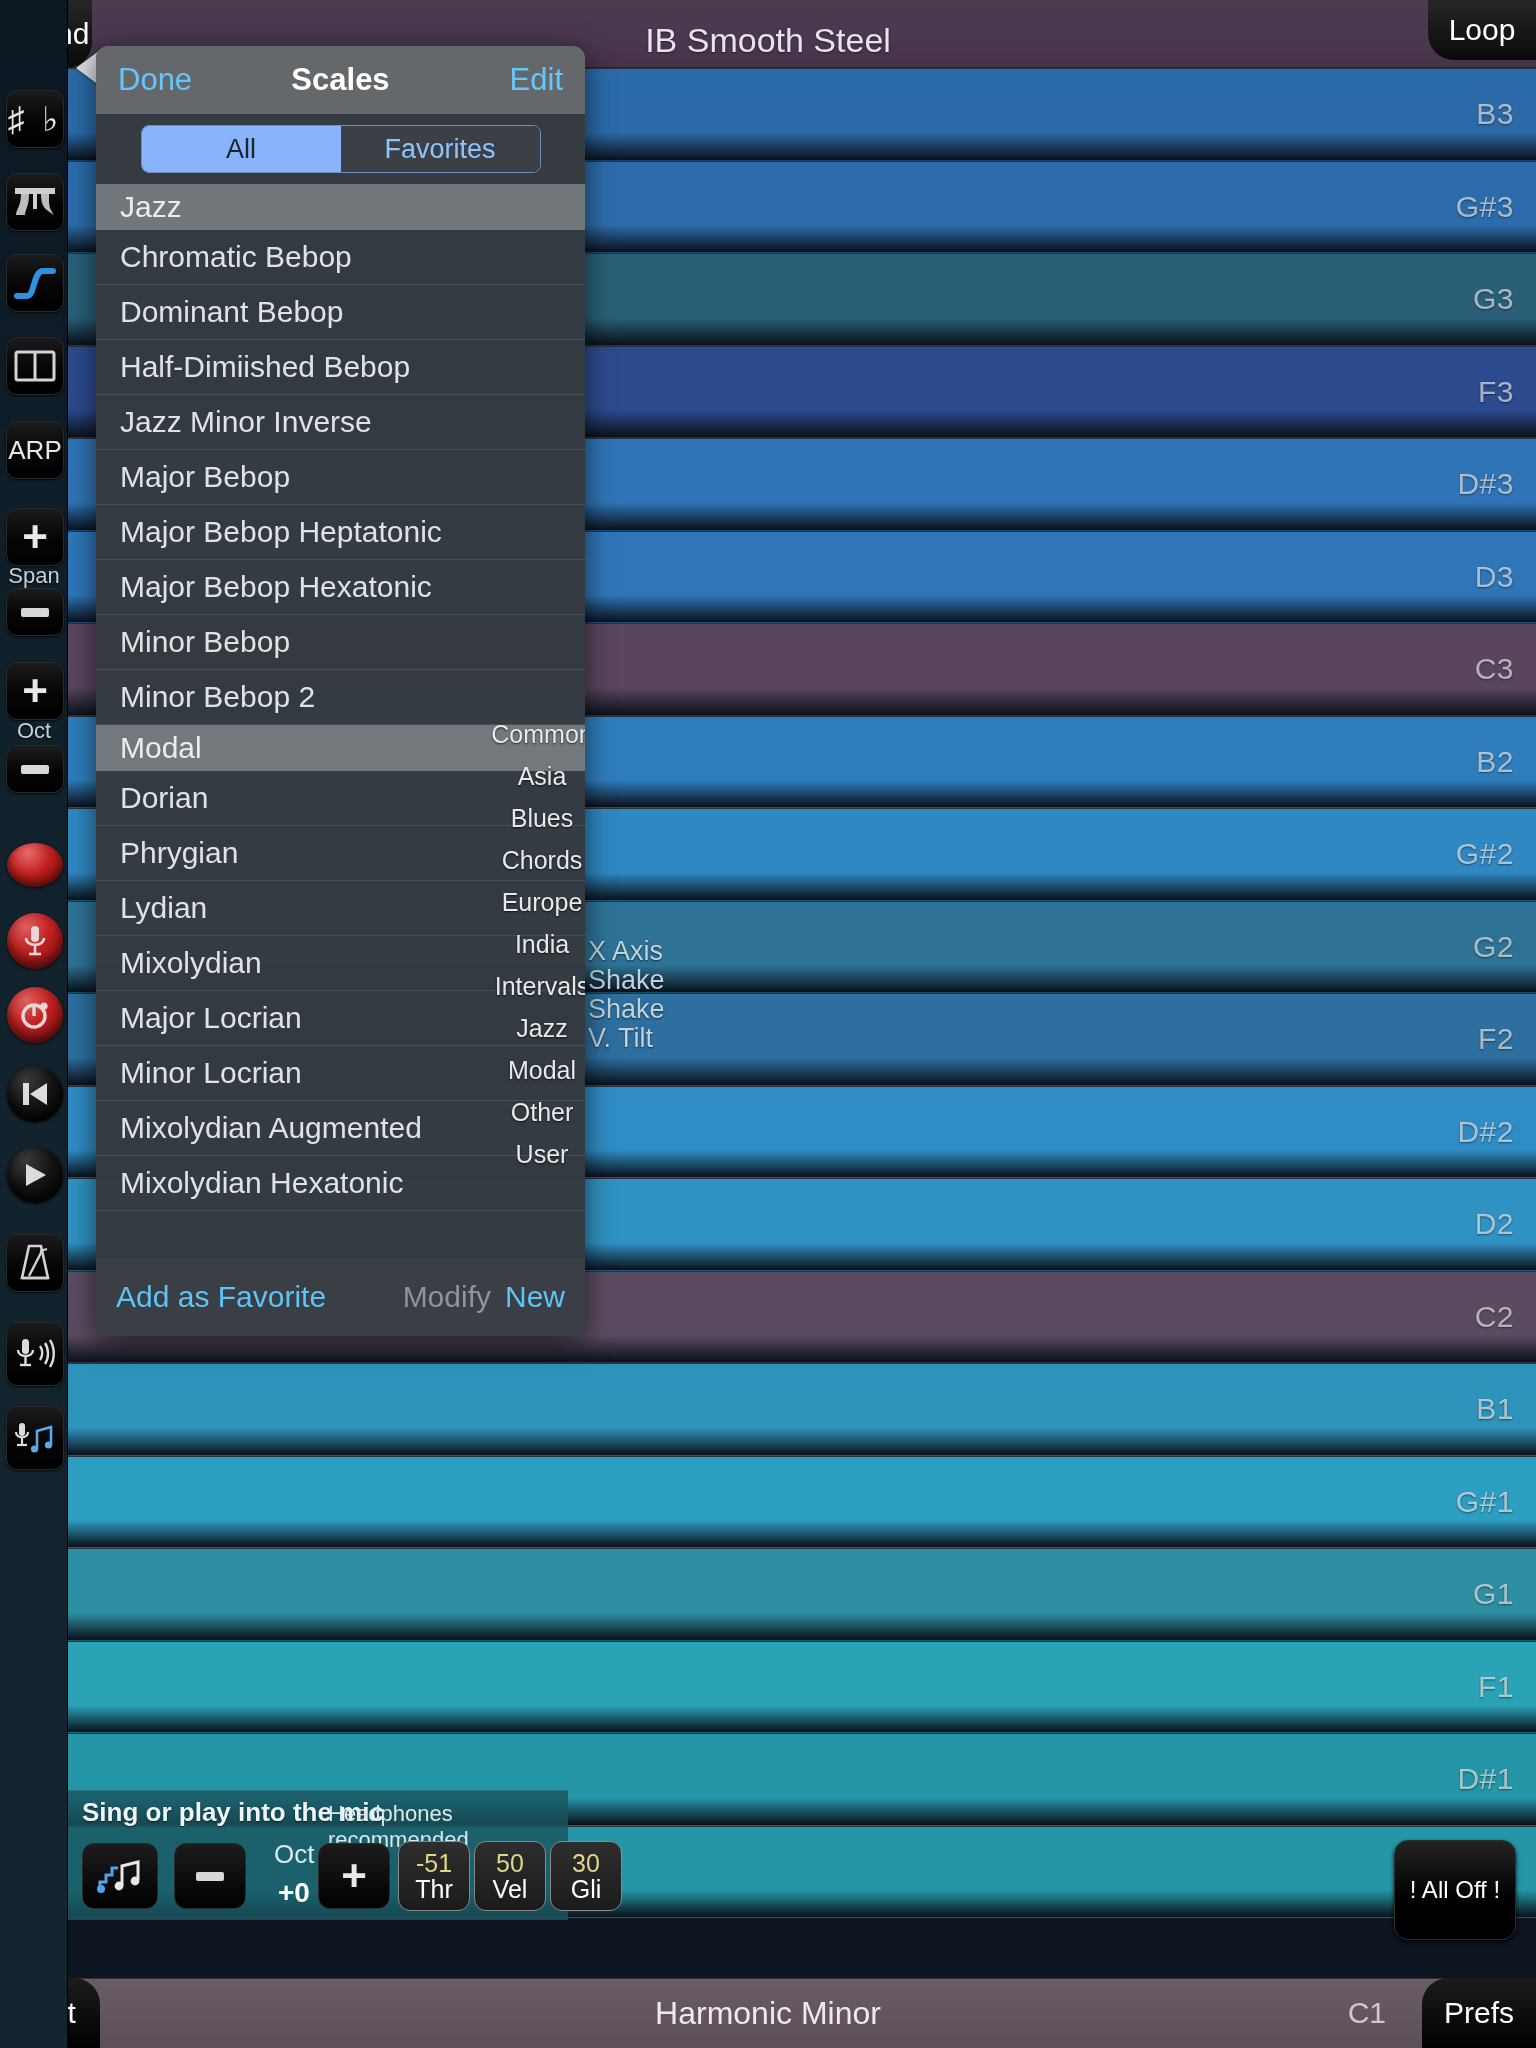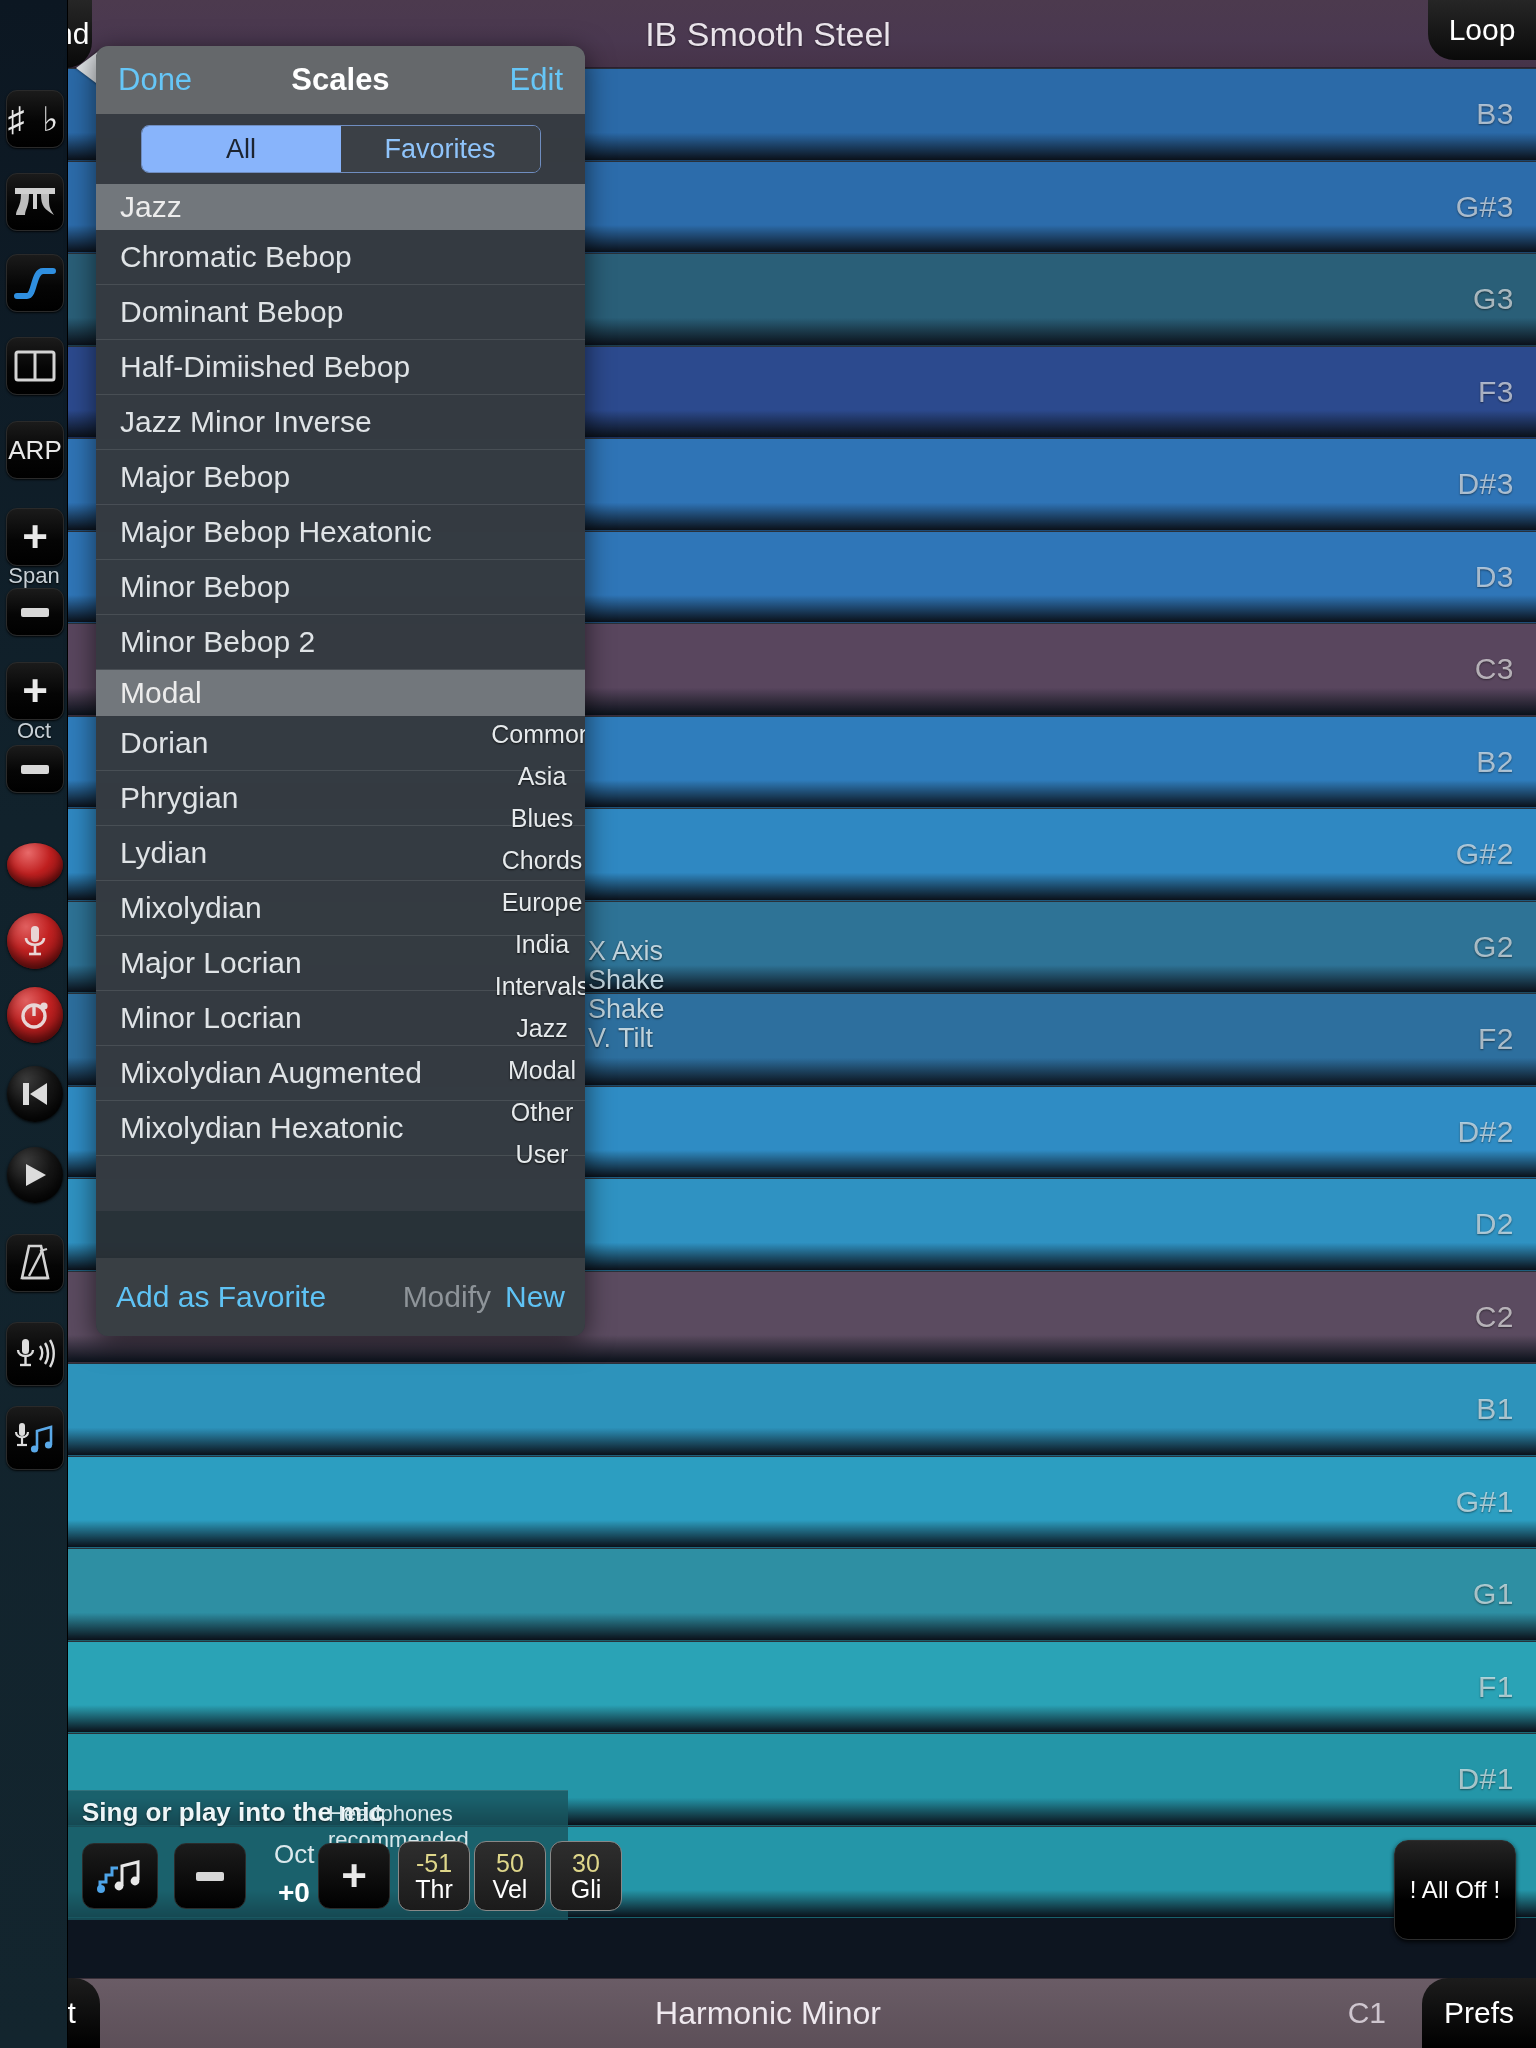--- a/index.html
+++ b/index.html
@@ -78,21 +78,21 @@
     border-bottom: 1px solid #2c2030;
   }
   #sound-tab {
     position:absolute; left:0; top:0; width:92px; height:68px;
     background: linear-gradient(180deg,#262626 0%, #0a0a0a 100%);
     border-bottom-right-radius: 26px;
     display:flex; align-items:center; justify-content:center;
     color:#fff; font-size:30px;
   }
   #preset-title {
-    position:absolute; left:0; top:0; width:1536px; height:68px;
+    position:absolute; left:0; top:6px; width:1536px; height:68px;
     display:flex; align-items:center; justify-content:center;
     color:#e9e3ea; font-size:34px; text-shadow: 0 1px 2px rgba(0,0,0,.5);
   }
   #loop-tab {
     position:absolute; right:0; top:0; width:108px; height:60px;
     background: linear-gradient(180deg,#262626 0%, #0a0a0a 100%);
     border-bottom-left-radius: 26px;
     display:flex; align-items:center; justify-content:center;
     color:#fff; font-size:30px;
   }
@@ -526,20 +526,23 @@
             <span>Dominant Bebop</span>
           </div>
           <div class="row">
             <span>Half-Dimiished Bebop</span>
           </div>
           <div class="row">
             <span>Jazz Minor Inverse</span>
           </div>
           <div class="row">
             <span>Major Bebop</span>
+          </div>
+          <div class="row">
+            <span>Major Bebop Heptatonic</span>
           </div>
           <div class="row">
             <span>Major Bebop Hexatonic</span>
           </div>
           <div class="row">
             <span>Minor Bebop</span>
           </div>
           <div class="row">
             <span>Minor Bebop 2</span>
           </div>

